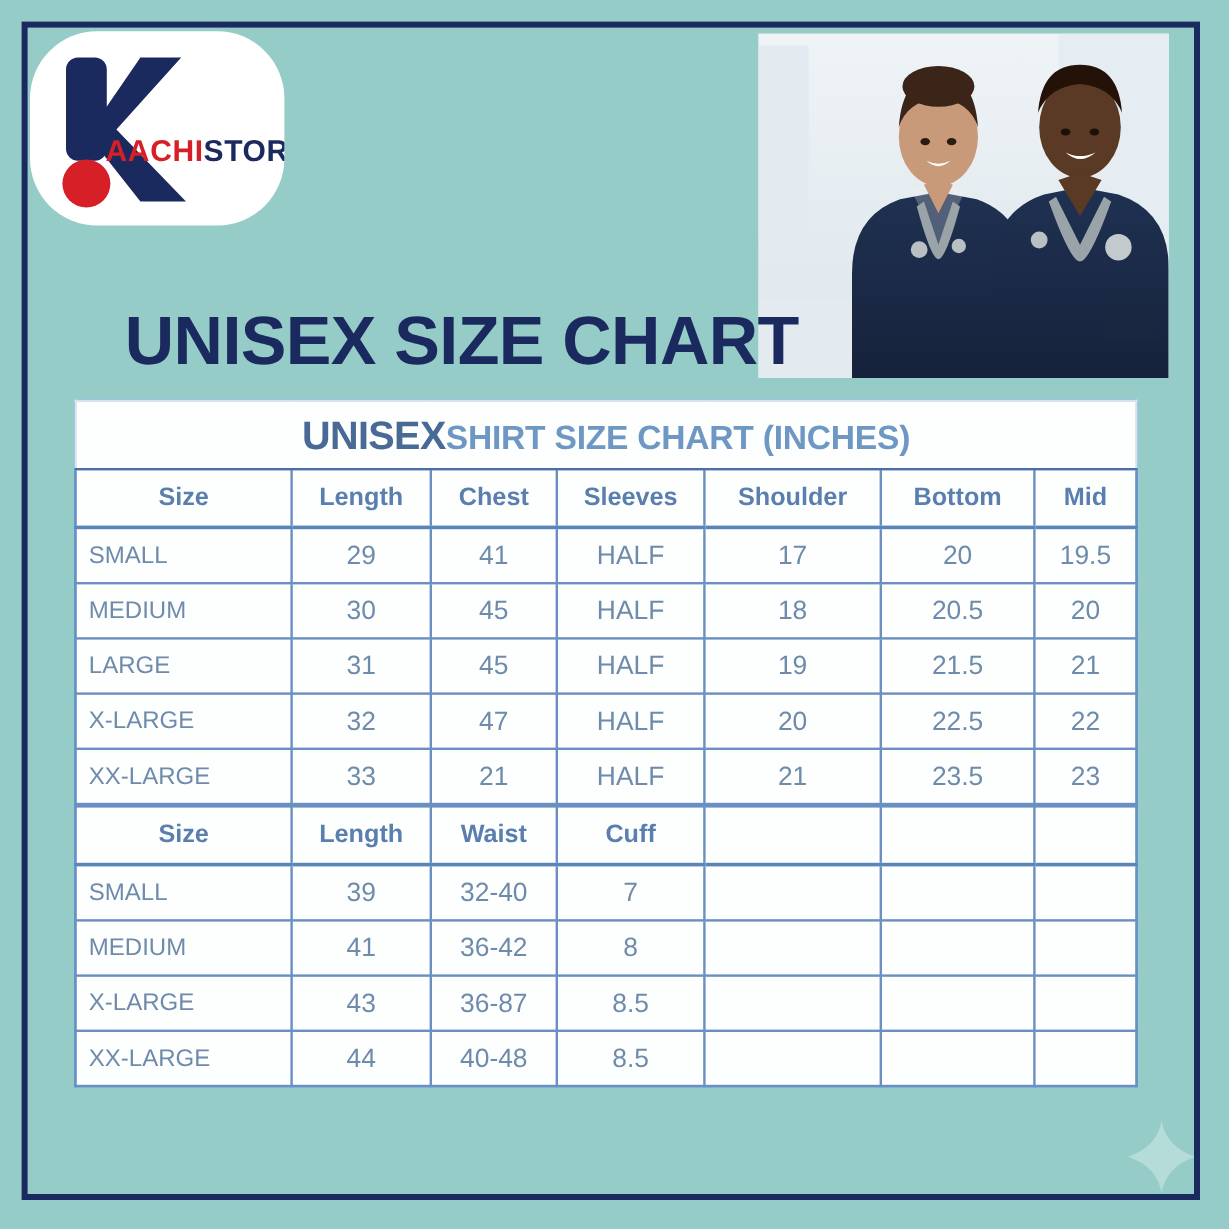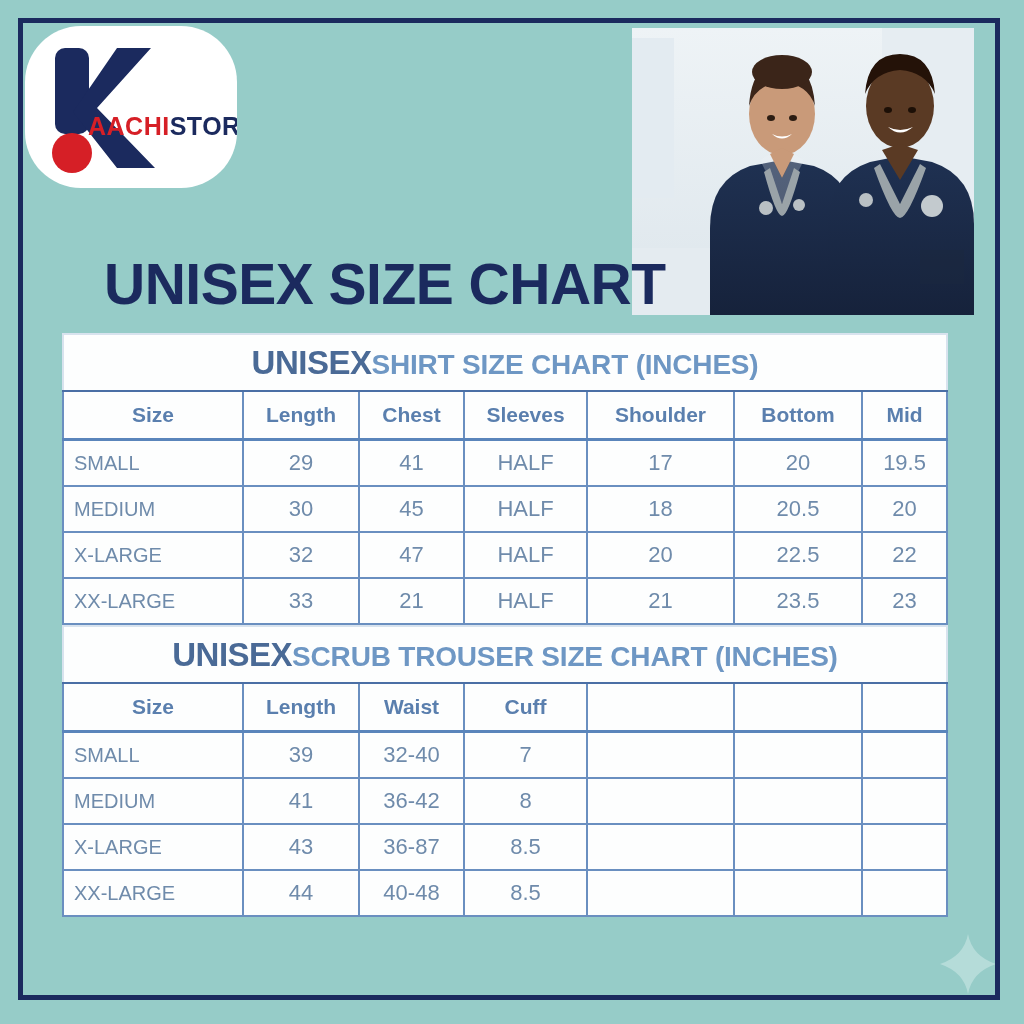--- a/index.html
+++ b/index.html
@@ -282,20 +282,29 @@
         <tr class="data-row">
           <td class="cell-size">MEDIUM</td>
           <td>30</td>
           <td>45</td>
           <td>HALF</td>
           <td>18</td>
           <td>20.5</td>
           <td>20</td>
         </tr>
         <tr class="data-row">
+          <td class="cell-size">LARGE</td>
+          <td>31</td>
+          <td>45</td>
+          <td>HALF</td>
+          <td>19</td>
+          <td>21.5</td>
+          <td>21</td>
+        </tr>
+        <tr class="data-row">
           <td class="cell-size">X-LARGE</td>
           <td>32</td>
           <td>47</td>
           <td>HALF</td>
           <td>20</td>
           <td>22.5</td>
           <td>22</td>
         </tr>
         <tr class="data-row">
           <td class="cell-size">XX-LARGE</td>
@@ -313,25 +322,20 @@
       <colgroup>
         <col class="c-size">
           <col class="c-2">
           <col class="c-3">
           <col class="c-4">
           <col class="c-5">
           <col class="c-6">
           <col class="c-7">
       </colgroup>
       <tbody>
-        <tr class="section-title-row">
-          <td colspan="7">
-            <span class="sec-unisex">UNISEX</span><span class="sec-rest">SCRUB TROUSER SIZE CHART (INCHES)</span>
-          </td>
-        </tr>
         <tr class="head-row">
           <th>Size</th>
           <th>Length</th>
           <th>Waist</th>
           <th>Cuff</th>
           <th></th>
           <th></th>
           <th></th>
         </tr>
 

